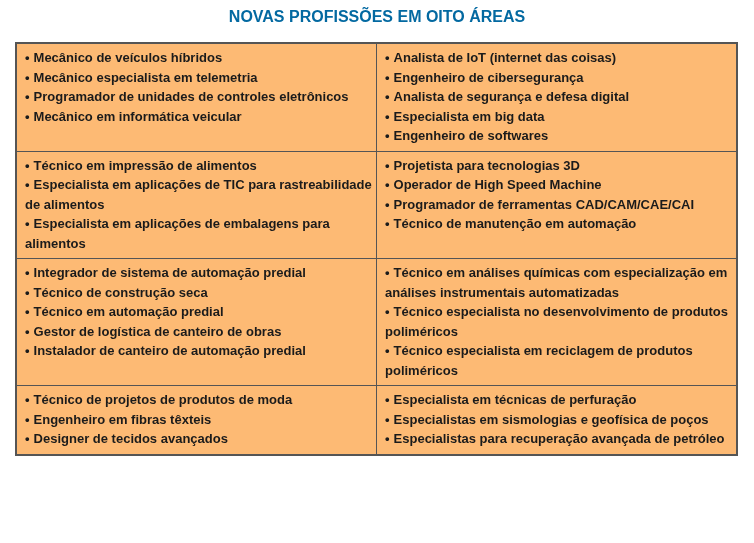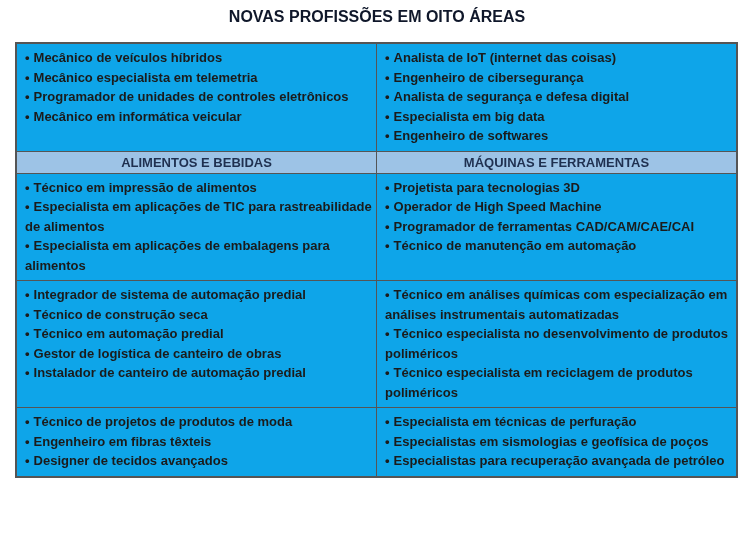--- a/index.html
+++ b/index.html
@@ -15,21 +15,21 @@
     width:754px;height:543px;
     background:var(--page-bg);
     font-family:"Liberation Sans",sans-serif;
     overflow:hidden;
   }
   .page-title{
     margin-top:8px;
     text-align:center;
     font-size:16px;
     font-weight:bold;
-    color:#0f172a;
+    color:#0369a1;
     letter-spacing:0px;
   }
   table.areas-table{
     border-collapse:collapse;
     table-layout:fixed;
     width:723px;
     margin:16px 0 0 15px;
     border:2px solid var(--border);
   }
   table.areas-table th,
@@ -42,21 +42,21 @@
     color:var(--header-text);
     font-size:13px;
     font-weight:bold;
     text-align:center;
     padding:3px 4px 2px 4px;
     line-height:16px;
   }
   table.areas-table td{
     vertical-align:top;
     padding:4px 4px 5px 8px;
-    background:#0ea5e9;
+    background:#fdba74;
   }
   .item{
     font-size:13px;
     font-weight:bold;
     color:var(--body-text);
     line-height:19.5px;
   }
   .bullet{
     padding-right:4px;
   }
@@ -75,24 +75,20 @@
           <div class="item"><span class="bullet">•</span><span>Programador de unidades de controles eletrônicos</span></div>
           <div class="item"><span class="bullet">•</span><span>Mecânico em informática veicular</span></div>
         </td>
         <td>
           <div class="item"><span class="bullet">•</span><span>Analista de IoT (internet das coisas)</span></div>
           <div class="item"><span class="bullet">•</span><span>Engenheiro de cibersegurança</span></div>
           <div class="item"><span class="bullet">•</span><span>Analista de segurança e defesa digital</span></div>
           <div class="item"><span class="bullet">•</span><span>Especialista em big data</span></div>
           <div class="item"><span class="bullet">•</span><span>Engenheiro de softwares</span></div>
         </td>
-      </tr>
-      <tr>
-        <th>ALIMENTOS E BEBIDAS</th>
-        <th>MÁQUINAS E FERRAMENTAS</th>
       </tr>
       <tr>
         <td>
           <div class="item"><span class="bullet">•</span><span>Técnico em impressão de alimentos</span></div>
           <div class="item"><span class="bullet">•</span><span>Especialista em aplicações de TIC para rastreabilidade de alimentos</span></div>
           <div class="item"><span class="bullet">•</span><span>Especialista em aplicações de embalagens para alimentos</span></div>
         </td>
         <td>
           <div class="item"><span class="bullet">•</span><span>Projetista para tecnologias 3D</span></div>
           <div class="item"><span class="bullet">•</span><span>Operador de High Speed Machine</span></div>

